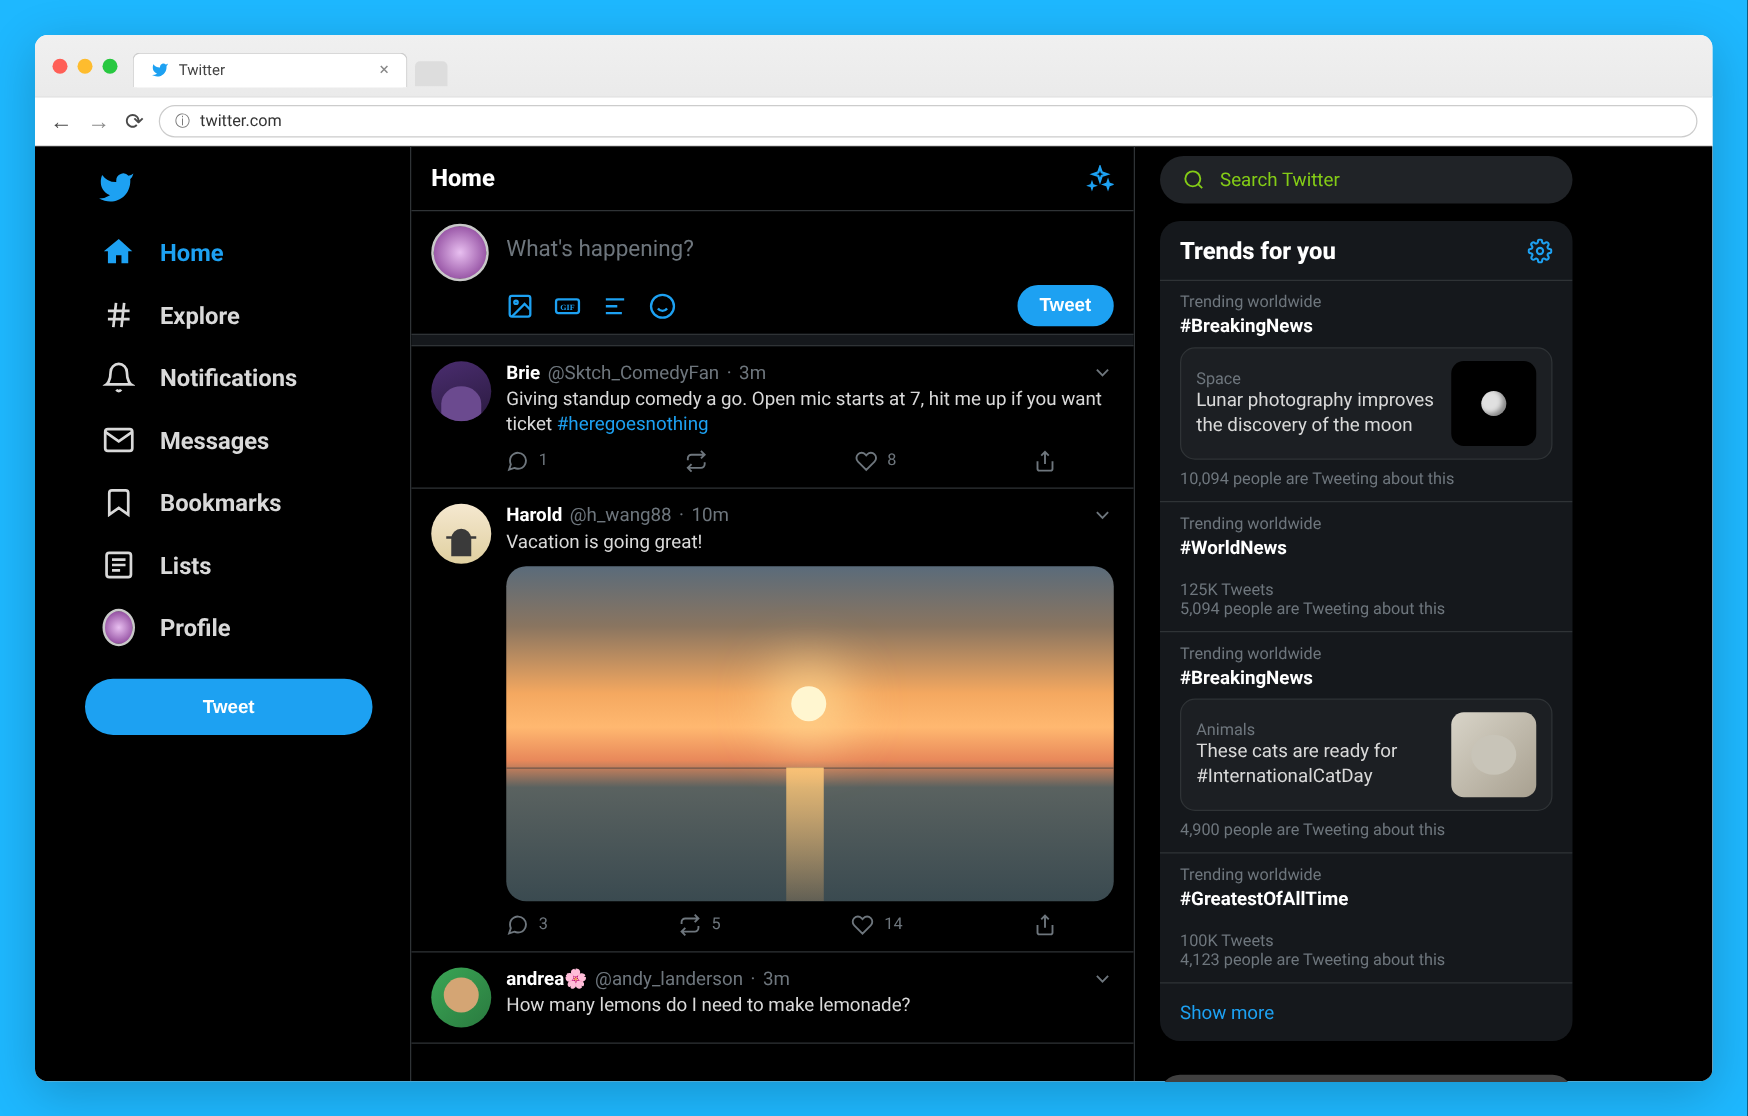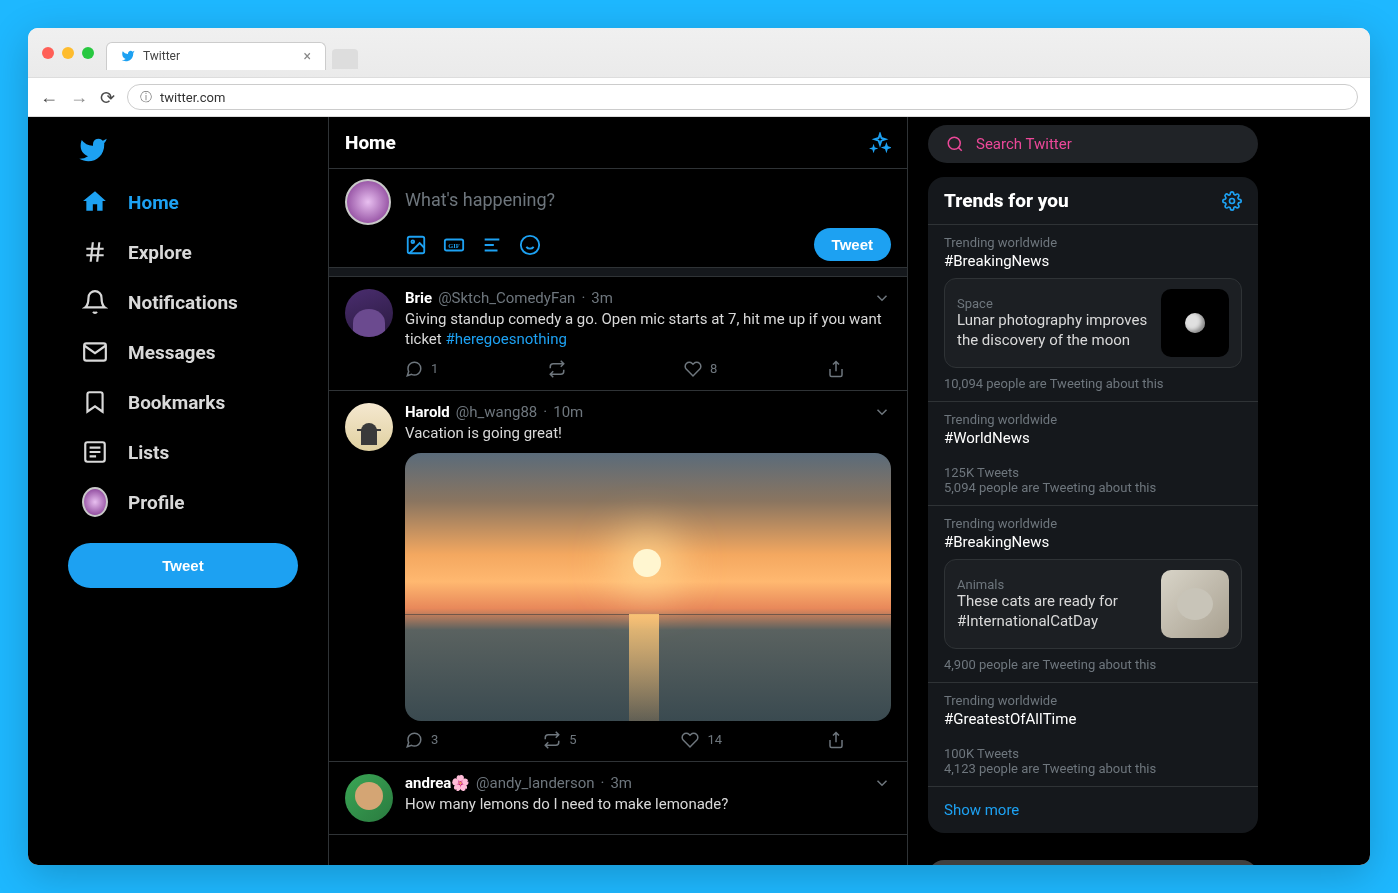--- a/index.html
+++ b/index.html
@@ -149,29 +149,29 @@
   position: relative;
 }
 .sun { position:absolute; top:36%; left:47%; width:28px; height:28px; background:#fff6d0; border-radius:50%; box-shadow:0 0 40px 20px rgba(255,220,150,0.7);}
 .horizon{position:absolute;top:60%;left:0;right:0;height:1px;background:rgba(60,60,60,0.6);}
 .reflection{position:absolute;top:60%;left:46%;width:30px;bottom:0;background:linear-gradient(180deg,rgba(255,200,120,0.9),rgba(255,180,100,0.2));}
 
 
 .right { padding: 8px 20px; overflow-y:auto;}
 .search-box {
   background: #202327; border-radius: 9999px; padding: 10px 18px;
-  display: flex; align-items: center; gap: 12px; color: #ec4899; font-size: 15px;
+  display: flex; align-items: center; gap: 12px; color: #84cc16; font-size: 15px;
 }
 .trends-card { background: #15181c; border-radius: 16px; margin-top: 14px; overflow:hidden;}
 .trends-header { display: flex; justify-content: space-between; align-items: center; padding: 12px 16px; }
 .trends-header h3 { font-size: 19px; font-weight: 800; color: #fff; }
 .gear { color: #1da1f2; }
 .trend-item { padding: 10px 16px; border-top: 1px solid #2f3336;}
 .trend-meta { color: #6e767d; font-size: 13px; }
-.trend-title { font-weight: 400; color: #fff; font-size: 15px; margin-top:2px;}
+.trend-title { font-weight: 700; color: #fff; font-size: 15px; margin-top:2px;}
 .trend-tweets { color: #6e767d; font-size: 13px; margin-top:18px;}
 .trend-card-inner {
   background: #1c1f23; border:1px solid #2f3336; border-radius: 12px; margin: 8px 0;
   display: flex; gap: 10px; padding: 10px 12px; align-items:center;
 }
 .trend-card-inner .txt { flex:1; }
 .trend-card-inner .cat { color:#6e767d; font-size:13px;}
 .trend-card-inner .desc { color:#d9d9d9; font-size:15px; line-height:1.3;}
 .thumb { width:68px; height:68px; border-radius:10px; flex-shrink:0;}
 .thumb-moon{ background:#000; position:relative;}

